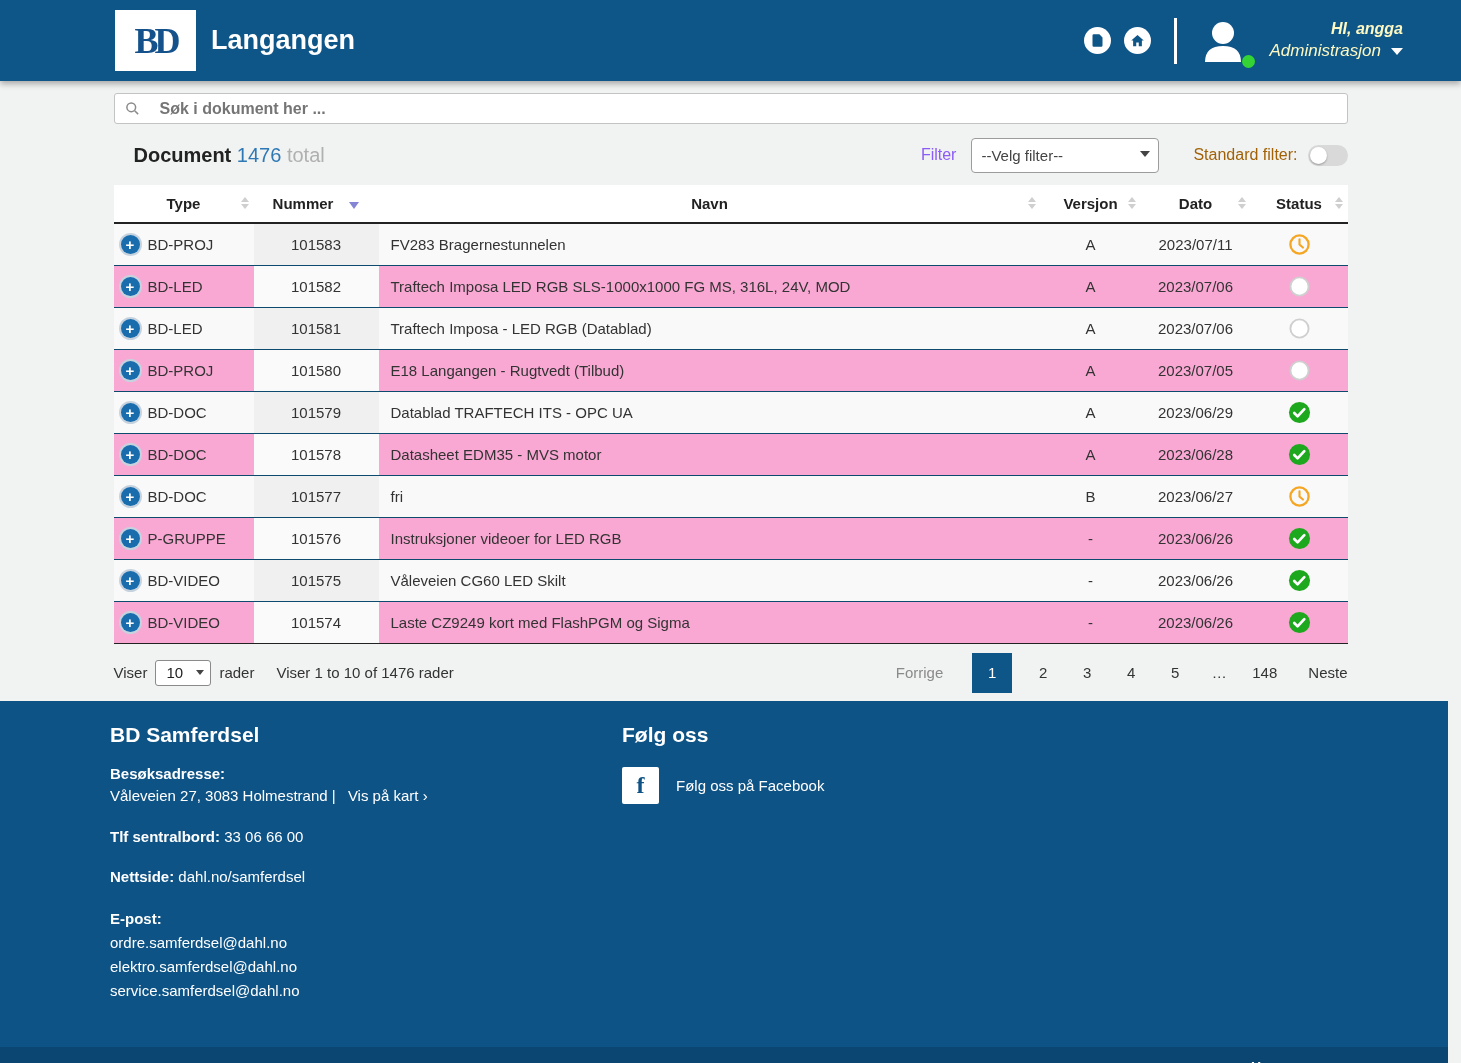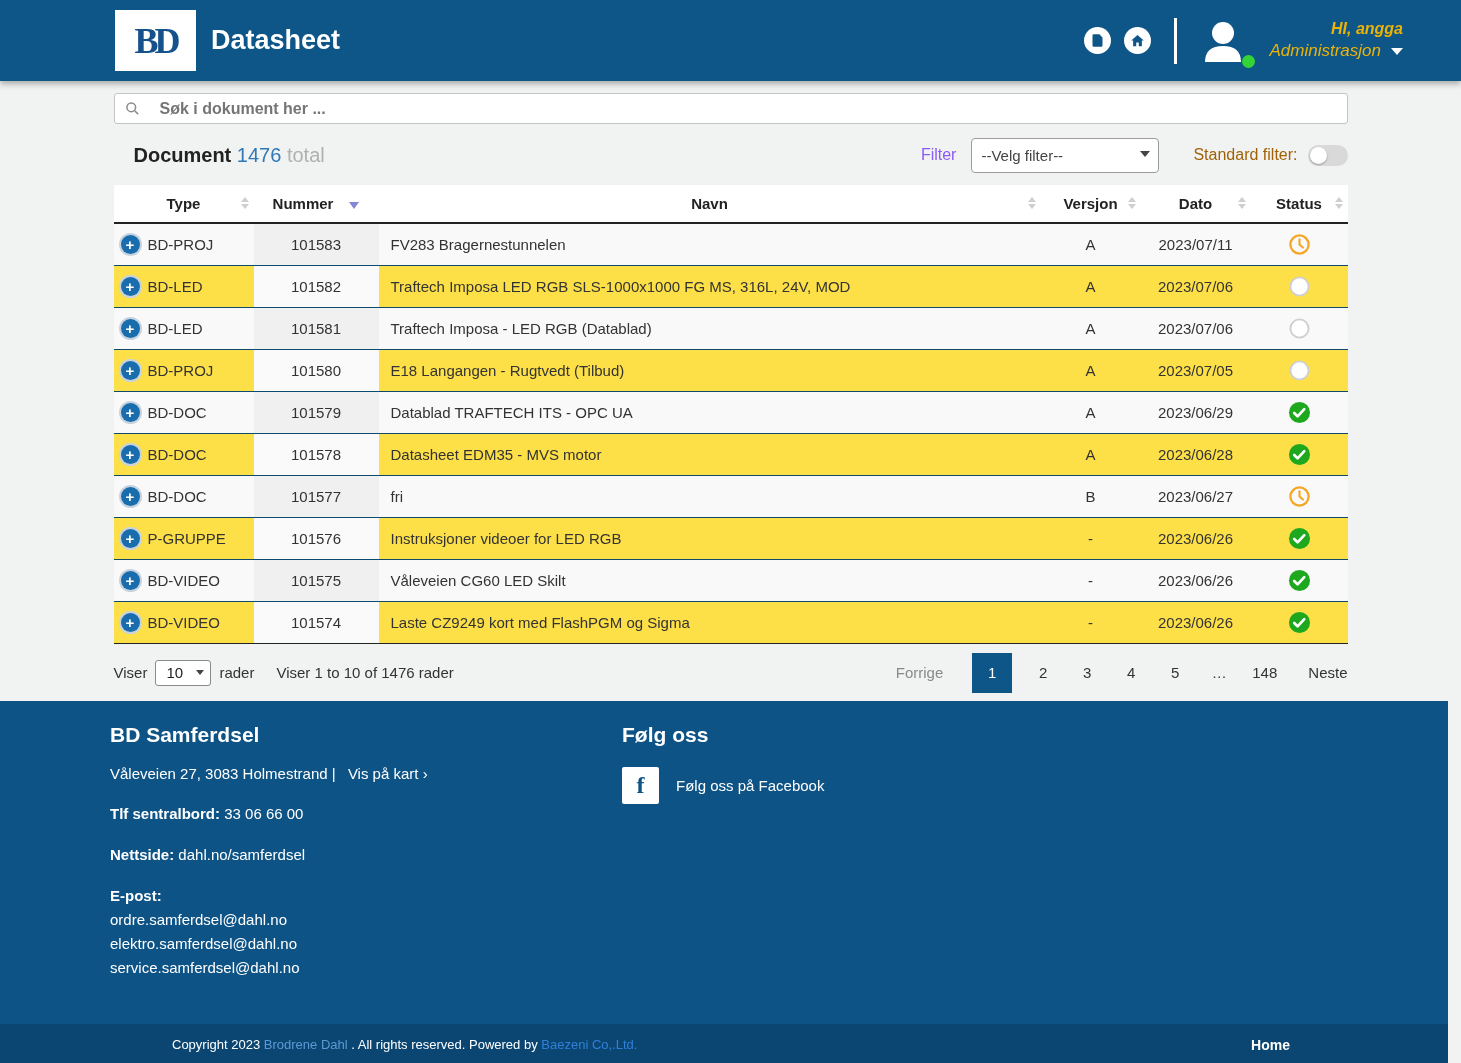--- a/index.html
+++ b/index.html
@@ -12,21 +12,21 @@
   .logo-box { width:81px; height:61px; background:#fff; display:flex; align-items:center; justify-content:center; cursor:pointer; }
   .logo-bd { font-family:"Liberation Serif", serif; font-weight:700; font-size:36px; color:#15528c; letter-spacing:-4px; }
   .brand { color:#fff; font-size:27px; font-weight:600; margin-left:15px; }
   .header-right { margin-left:auto; display:flex; align-items:center; }
   .icon-circle { width:27px; height:27px; border-radius:50%; background:#fff; display:flex; align-items:center; justify-content:center; margin-left:13px; cursor:pointer; }
   .icon-circle svg { display:block; }
   .v-divider { width:3px; height:46px; background:#fff; margin:0 21px 0 23px; }
   .avatar { position:relative; width:50px; height:50px; }
   .avatar svg { display:block; }
   .status-dot { position:absolute; right:-7px; bottom:-2px; width:13px; height:13px; border-radius:50%; background:#35d435; }
-  .user-block { margin-left:22px; text-align:right; color:#eab308; font-style:italic; cursor:pointer; }
+  .user-block { margin-left:22px; text-align:right; color:#fef9c3; font-style:italic; cursor:pointer; }
   .user-name { font-size:16px; font-weight:600; }
   .user-role { font-size:17px; margin-top:3px; display:flex; align-items:center; justify-content:flex-end; }
   .caret-down { display:inline-block; width:0; height:0; border-left:6px solid transparent; border-right:6px solid transparent; border-top:7px solid #fff; margin-left:10px; }
 
   
   .content { width:1234px; margin:0 auto; }
   .search-wrap { margin-top:12px; height:31px; background:#fff; border:1px solid #c3c3c3; border-radius:3px;
                  display:flex; align-items:center; padding:0 10px; }
   .search-wrap svg { flex:none; }
   .search-input { border:none; outline:none; flex:1; margin-left:20px; font-size:16px; font-weight:700; color:#0c4a6e;
@@ -45,21 +45,21 @@
   .filter-select { -webkit-appearance:none; appearance:none; width:188px; height:35px; border:1px solid #9c9c9c; border-radius:4px;
                    background:#fff; font-size:15px; color:#444; padding:0 26px 0 9px; font-family:"Liberation Sans", sans-serif; }
   .select-chevron { position:absolute; right:9px; top:13px; width:0; height:0; border-left:5px solid transparent;
                     border-right:5px solid transparent; border-top:6px solid #444; pointer-events:none; }
   .std-label { font-size:16px; color:#a16207; margin:0 10px 0 34px; }
   .toggle { width:40px; height:21px; border-radius:11px; background:#d9d9d9; position:relative; cursor:pointer; }
   .toggle .knob { position:absolute; left:2px; top:2px; width:17px; height:17px; border-radius:50%; background:#fff;
                   box-shadow:0 1px 2px rgba(0,0,0,.3); }
 
   
-  table.doc-table { margin-top:12px; width:1234px; border-collapse:collapse; background:#fde047; table-layout:fixed; }
+  table.doc-table { margin-top:12px; width:1234px; border-collapse:collapse; background:#f9a8d4; table-layout:fixed; }
   .doc-table th { height:38px; font-size:15px; font-weight:700; color:#222; position:relative;
                   border-bottom:2px solid #222; background:#fff; text-align:center; }
   .sort-arrows { position:absolute; right:5px; top:12px; display:flex; flex-direction:column; gap:2px; }
   .tri-up { width:0; height:0; border-left:4px solid transparent; border-right:4px solid transparent; border-bottom:5px solid #cfcfcf; }
   .tri-down { width:0; height:0; border-left:4px solid transparent; border-right:4px solid transparent; border-top:5px solid #cfcfcf; }
   .sort-desc { display:inline-block; width:0; height:0; border-left:5px solid transparent; border-right:5px solid transparent;
                border-top:7px solid #8585d6; margin-left:16px; vertical-align:middle; }
   .doc-table td { height:42px; font-size:15px; color:#333; border-top:1px solid #0c4a6e; }
   .doc-table tbody tr:nth-child(odd) { background:#f9f9f9; }
   .doc-table tbody tr:nth-child(odd) td.c-num { background:#f0f0f0; }
@@ -111,21 +111,21 @@
 </style>
 </head>
 <body>
 
 <div class="page">
 
   <div class="header">
     <div class="logo-box">
       <span class="logo-bd">BD</span>
     </div>
-    <div class="brand">Datasheet</div>
+    <div class="brand">Langangen</div>
     <div class="header-right">
       <div class="icon-circle">
         <svg width="15" height="15" viewBox="0 0 24 24">
             <path fill="#0e5588" d="M6 2h9l5 5v13a2 2 0 0 1-2 2H6a2 2 0 0 1-2-2V4a2 2 0 0 1 2-2zm2 8h8v2H8v-2zm0 4h8v2H8v-2zm0-8h5v2H8V6z"></path>
           </svg>
       </div>
       <div class="icon-circle">
         <svg width="15" height="15" viewBox="0 0 24 24">
             <path fill="#0e5588" d="M12 3l10 9h-3v9h-5v-6h-4v6H5v-9H2l10-9z"></path>
           </svg>
@@ -385,20 +385,21 @@
         <span class="page-next">Neste</span>
       </div>
     </div>
   </div>
 
   <div class="footer">
     <div class="footer-cols">
       <div class="footer-col-left">
         <h3>BD Samferdsel</h3>
         <div class="f-group">
+          <div class="f-bold">Besøksadresse:</div>
           <div>
             <span>Våleveien 27, 3083 Holmestrand |</span>
             <span class="f-link map-link">Vis på kart ›</span>
           </div>
         </div>
         <div class="f-group">
           <span class="f-bold">Tlf sentralbord:</span>
           <span>33 06 66 00</span>
         </div>
         <div class="f-group">

